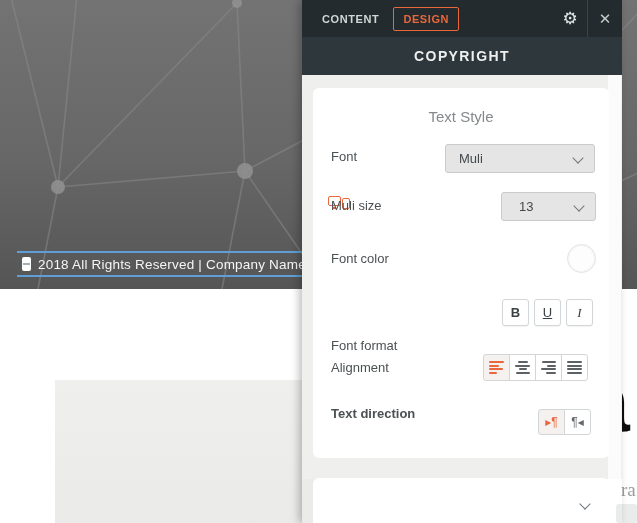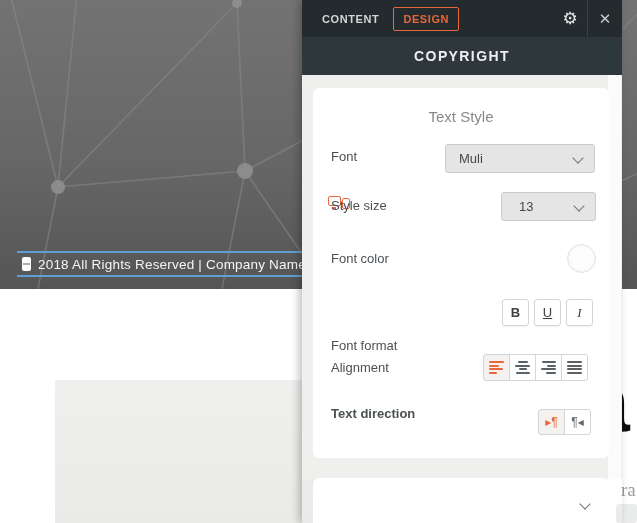--- a/index.html
+++ b/index.html
@@ -169,21 +169,21 @@
         <div class="lbl lbl-font">Font</div>
         <div class="sel sel-font">
           <span>Muli</span>
           <span class="chev"></span>
         </div>
 
         <div class="devices-icon">
           <span class="mon"></span>
           <span class="tab"></span>
         </div>
-        <div class="lbl lbl-size">Style size</div>
+        <div class="lbl lbl-size">Muli size</div>
         <div class="sel sel-size">
           <span>13</span>
           <span class="chev"></span>
         </div>
 
         <div class="lbl lbl-color">Font color</div>
         <div class="swatch"></div>
 
         <div class="lbl lbl-format">Font format</div>
         <div class="fmt-btn fmt-b">B</div>

